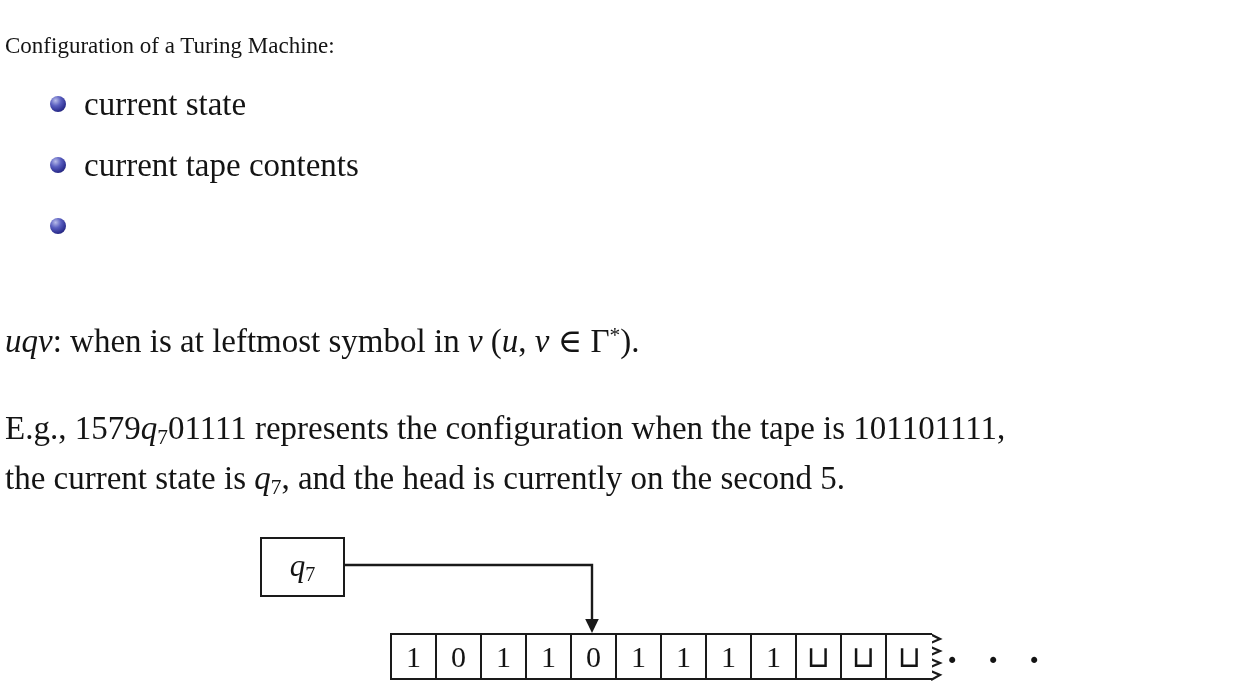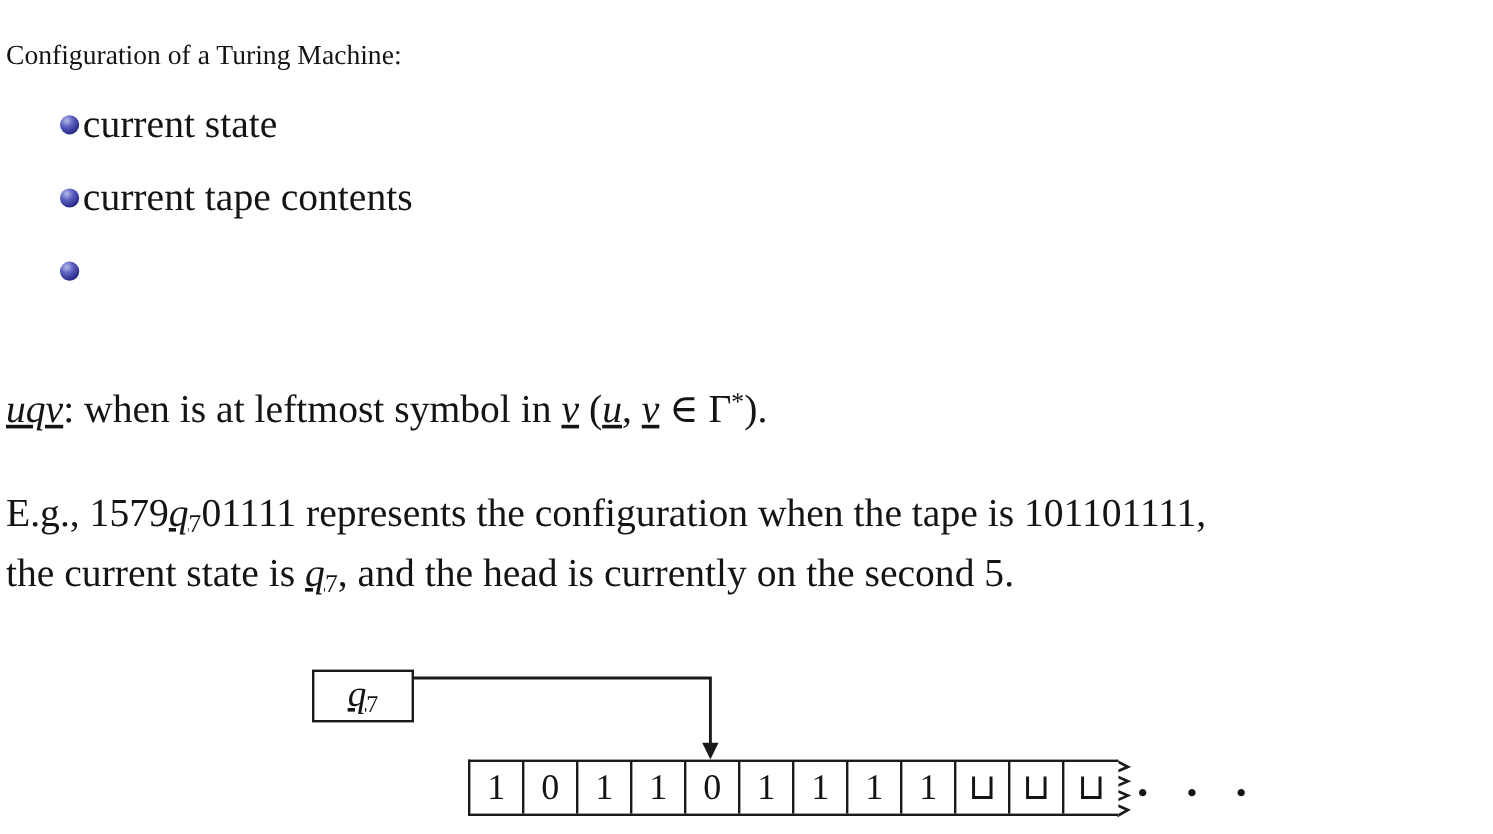--- a/index.html
+++ b/index.html
@@ -19,47 +19,47 @@
     top: 26px;
     font-size: 23px;
     line-height: 40px;
     white-space: nowrap;
   }
   .bullet-row {
     position: absolute;
     left: 50px;
     display: flex;
     align-items: center;
-    gap: 3px;
+    gap: 18px;
     height: 40px;
   }
   .ball {
     width: 16px;
     height: 16px;
     border-radius: 50%;
     flex: 0 0 auto;
     background: radial-gradient(circle at 35% 28%, #b8bce9 0%, #5a5fc0 35%, #2c2e8f 70%, #15154e 100%);
   }
   .bullet-label { font-size: 33px; white-space: nowrap; }
   .textline {
     position: absolute;
     left: 5px;
     font-size: 33px;
     line-height: 42px;
     white-space: nowrap;
   }
-  .it { font-style: italic; text-decoration: underline; }
+  .it { font-style: italic; }
   sub { font-size: 65%; vertical-align: -0.25em; }
   sup { font-size: 65%; vertical-align: 0.45em; }
   .state-box {
     position: absolute;
     left: 260px;
-    top: 558px;
+    top: 537px;
     width: 85px;
-    height: 44px;
+    height: 60px;
     box-sizing: border-box;
     border: 2.5px solid #1a1a1a;
     background: #ffffff;
     display: flex;
     align-items: center;
     justify-content: center;
     font-size: 31px;
   }
   .overlay {
     position: absolute;

